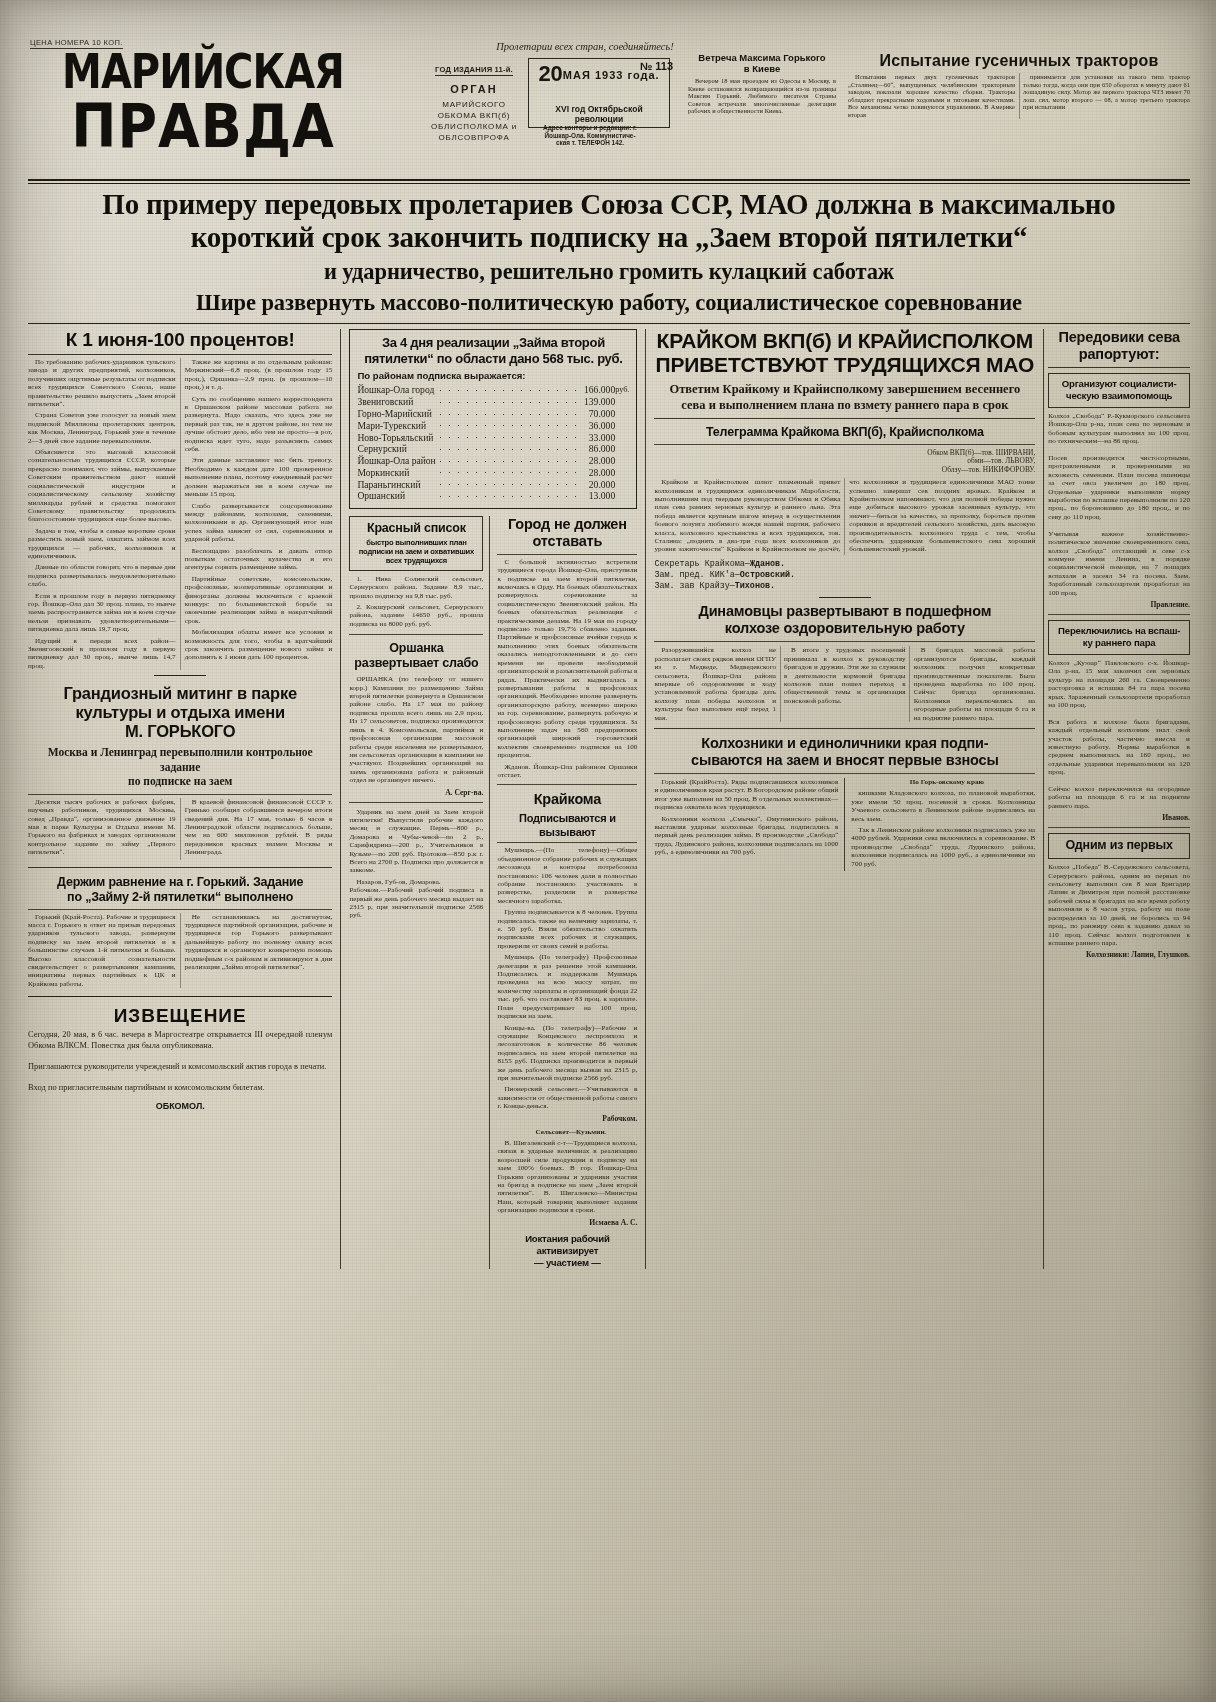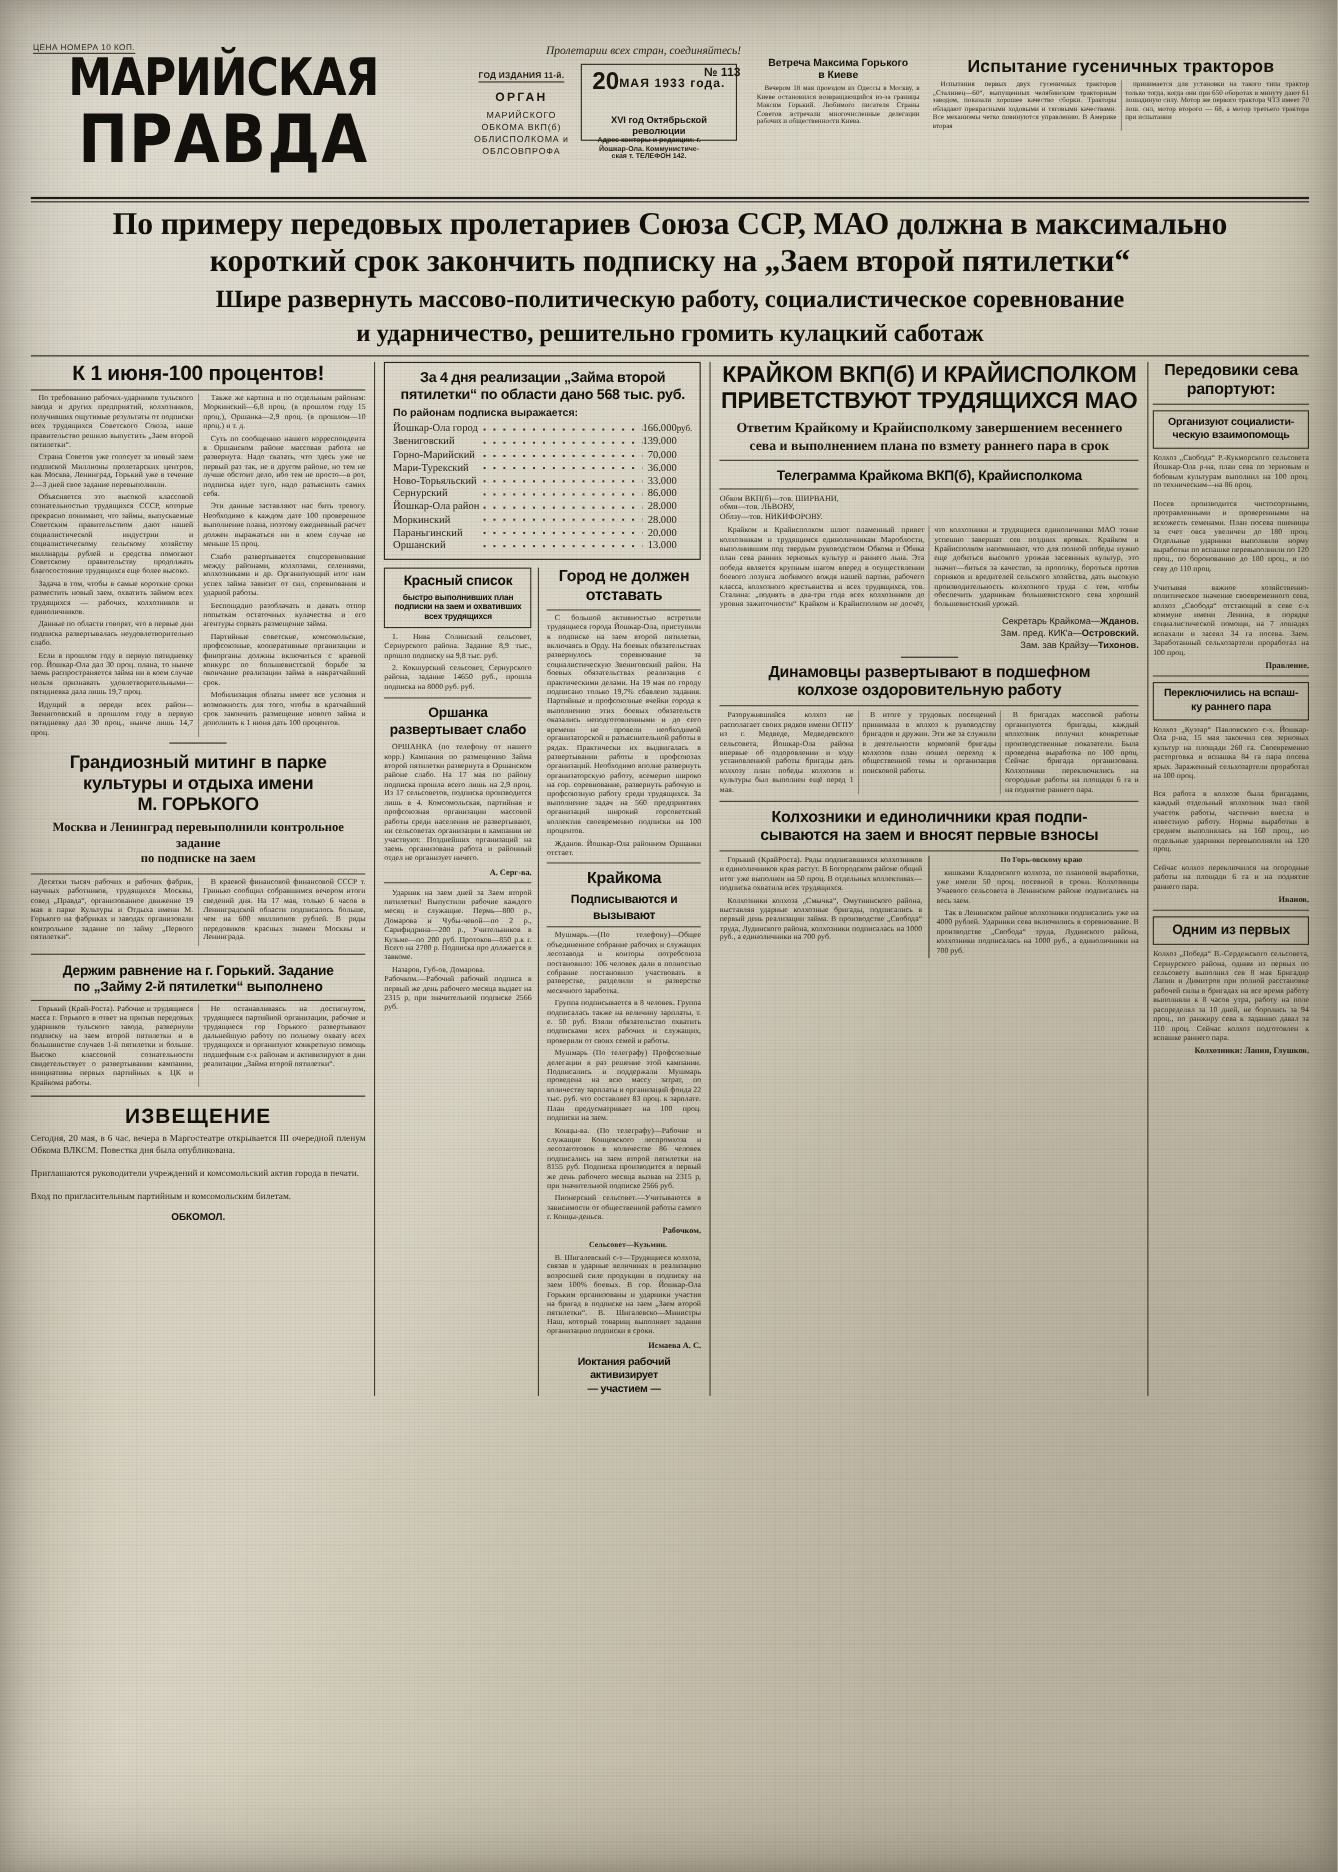--- a/index.html
+++ b/index.html
@@ -150,22 +150,22 @@
   table.dotted{width:100%;border-collapse:collapse;font-size:9.6px;color:#201c15;}
   table.dotted td{padding:.4px 0;white-space:nowrap;}
   td.dname{width:1%;}
   td.dfill{
     background-image:radial-gradient(circle, #3a3328 .7px, rgba(0,0,0,0) .8px);
     background-size:9px 9px;background-position:0 72%;background-repeat:repeat-x;
   }
   td.dval{text-align:right;width:1%;padding-left:6px;font-family:"Liberation Serif",serif;}
   td.dunit{text-align:left;width:1%;padding-left:3px;font-size:8.2px;}
   
-  .sig{text-align:right;font-size:8.4px;line-height:11px;color:#1d1913;margin-top:4px;
-       font-family:Liberation Sans, sans-serif;}
+  .sig{font-size:8.4px;line-height:11px;color:#1d1913;margin-top:4px;
+       font-family:Liberation Mono, monospace;}
   .sig b{font-weight:bold;}
   .byline{text-align:right;font-size:7.6px;font-weight:bold;margin-top:3px;color:#201c15;}
   .two{column-count:2;column-gap:9px;column-rule:1px solid rgba(60,53,42,.45);}
   .three{column-count:3;column-gap:8px;column-rule:1px solid rgba(60,53,42,.45);}
   .center{text-align:center;}
   .bold{font-weight:bold;}
 </style>
 </head>
 <body>
 
@@ -220,22 +220,22 @@
         <p>принимается для установки на такого типа трактор только тогда, когда они при 650 оборотах в минуту дают 61 лошадиную силу. Мотор же первого трактора ЧТЗ имеет 70 лош. сил, мотор второго — 68, а мотор третьего трактора при испытании</p>
       </div>
     </div>
   </div>
 
   <div class="rule dbl"></div>
 
   <div id="bighead">
     <div class="h1">По примеру передовых пролетариев Союза ССР, МАО должна в максимально</div>
     <div class="h1">короткий срок закончить подписку на „Заем второй пятилетки“</div>
+    <div class="h2">и ударничество, решительно громить кулацкий саботаж</div>
     <div class="h2">Шире развернуть массово-политическую работу, социалистическое соревнование</div>
-    <div class="h2">и ударничество, решительно громить кулацкий саботаж</div>
   </div>
 
   <div class="rule" style="margin-top:7px"></div>
 
   <div id="grid">
 
     <div class="col" style="width:318px;padding-right:8px">
 
       <h2 class="sec head-a s-20">К 1 июня-100 процентов!</h2>
       <div class="rule thin"></div>
@@ -434,21 +434,21 @@
       <h2 class="sec head-a s-20" style="font-size:21px;line-height:24px">
         <span>КРАЙКОМ ВКП(б) И КРАЙИСПОЛКОМ</span><br>
         <span>ПРИВЕТСТВУЮТ ТРУДЯЩИХСЯ МАО</span>
       </h2>
       <div class="kicker" style="white-space:pre-line;font-size:12.5px;line-height:16px">Ответим Крайкому и Крайисполкому завершением весеннего
 сева и выполнением плана по взмету раннего пара в срок</div>
       <div class="rule thin"></div>
 
       <h3 class="head-a s-13" style="margin:6px 0 4px">Телеграмма Крайкома ВКП(б), Крайисполкома</h3>
       <div class="rule hair"></div>
-      <div class="body-col" style="margin-top:4px;text-align:left;white-space:pre-line;font-size:7.4px">Обком ВКП(б)—тов. ШИРВАНИ,
+      <div class="body-col" style="margin-top:4px;text-align:right;white-space:pre-line;font-size:7.4px">Обком ВКП(б)—тов. ШИРВАНИ,
 обми—тов. ЛЬВОВУ,
 Облзу—тов. НИКИФОРОВУ.</div>
       <div class="body-col two" style="margin-top:4px">
         <p>Крайком и Крайисполком шлют пламенный привет колхозникам и трудящимся единоличникам Мароблости, выполнившим под твердым руководством Обкома и Обика план сева ранних зерновых культур и раннего льна. Эта победа является крупным шагом вперед в осуществлении боевого лозунга любимого вождя нашей партии, рабочего класса, колхозного крестьянства и всех трудящихся, тов. Сталина: „поднять в два-три года всех колхозников до уровня зажиточности“ Крайком и Крайисполком не досчёт, что колхозники и трудящиеся единоличники МАО тонне успешно завершат сев поздних яровых. Крайком и Крайисполком напоминают, что для полной победы нужно еще добиться высокого урожая засеянных культур, это значит—биться за качество, за прополку, бороться против сорняков и вредителей сельского хозяйства, дать высокую производительность колхозного труда с тем, чтобы обеспечить ударникам большевистского сева хороший большевистский урожай.</p>
       </div>
       <div class="sig">
         <div><span>Секретарь Крайкома—<b>Жданов.</b></span></div>
         <div><span>Зам. пред. КИК'а—<b>Островский.</b></span></div>
         <div><span>Зам. зав Крайзу—<b>Тихонов.</b></span></div>
       </div>

